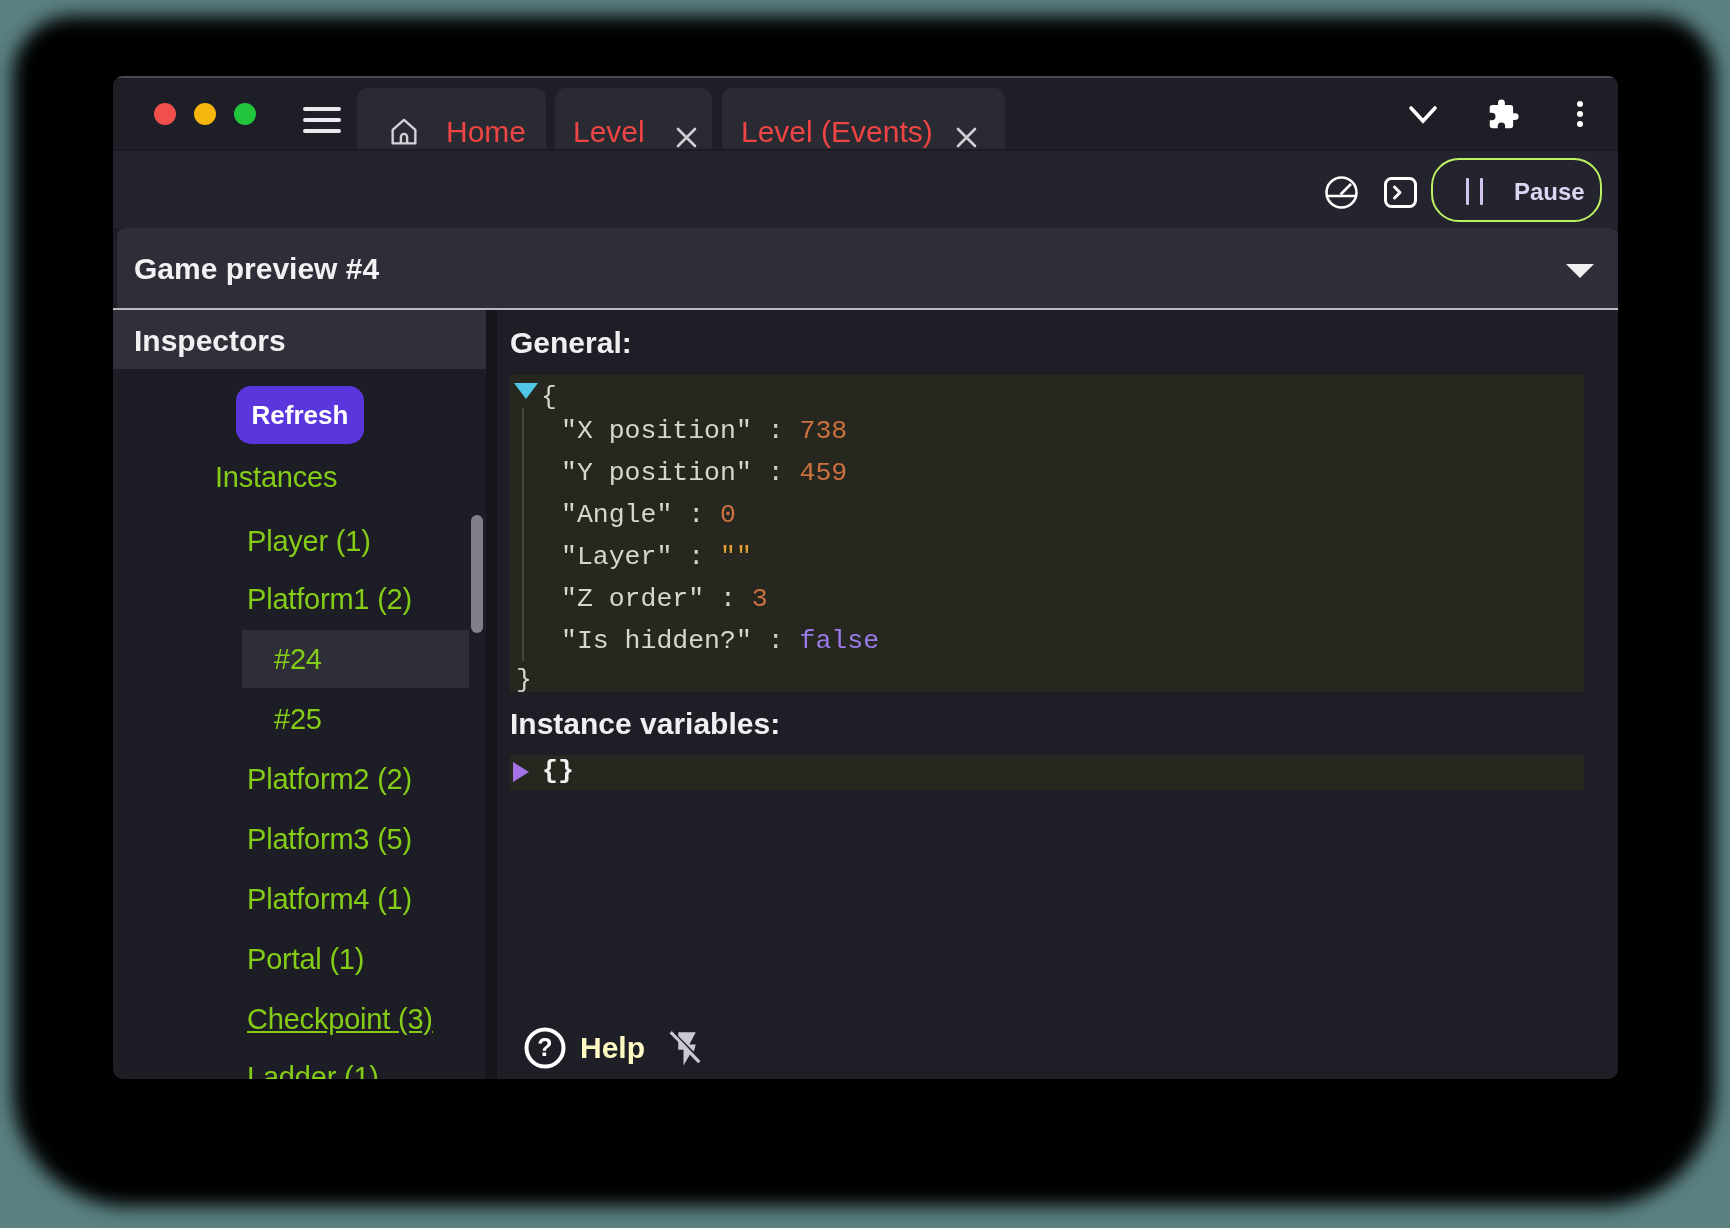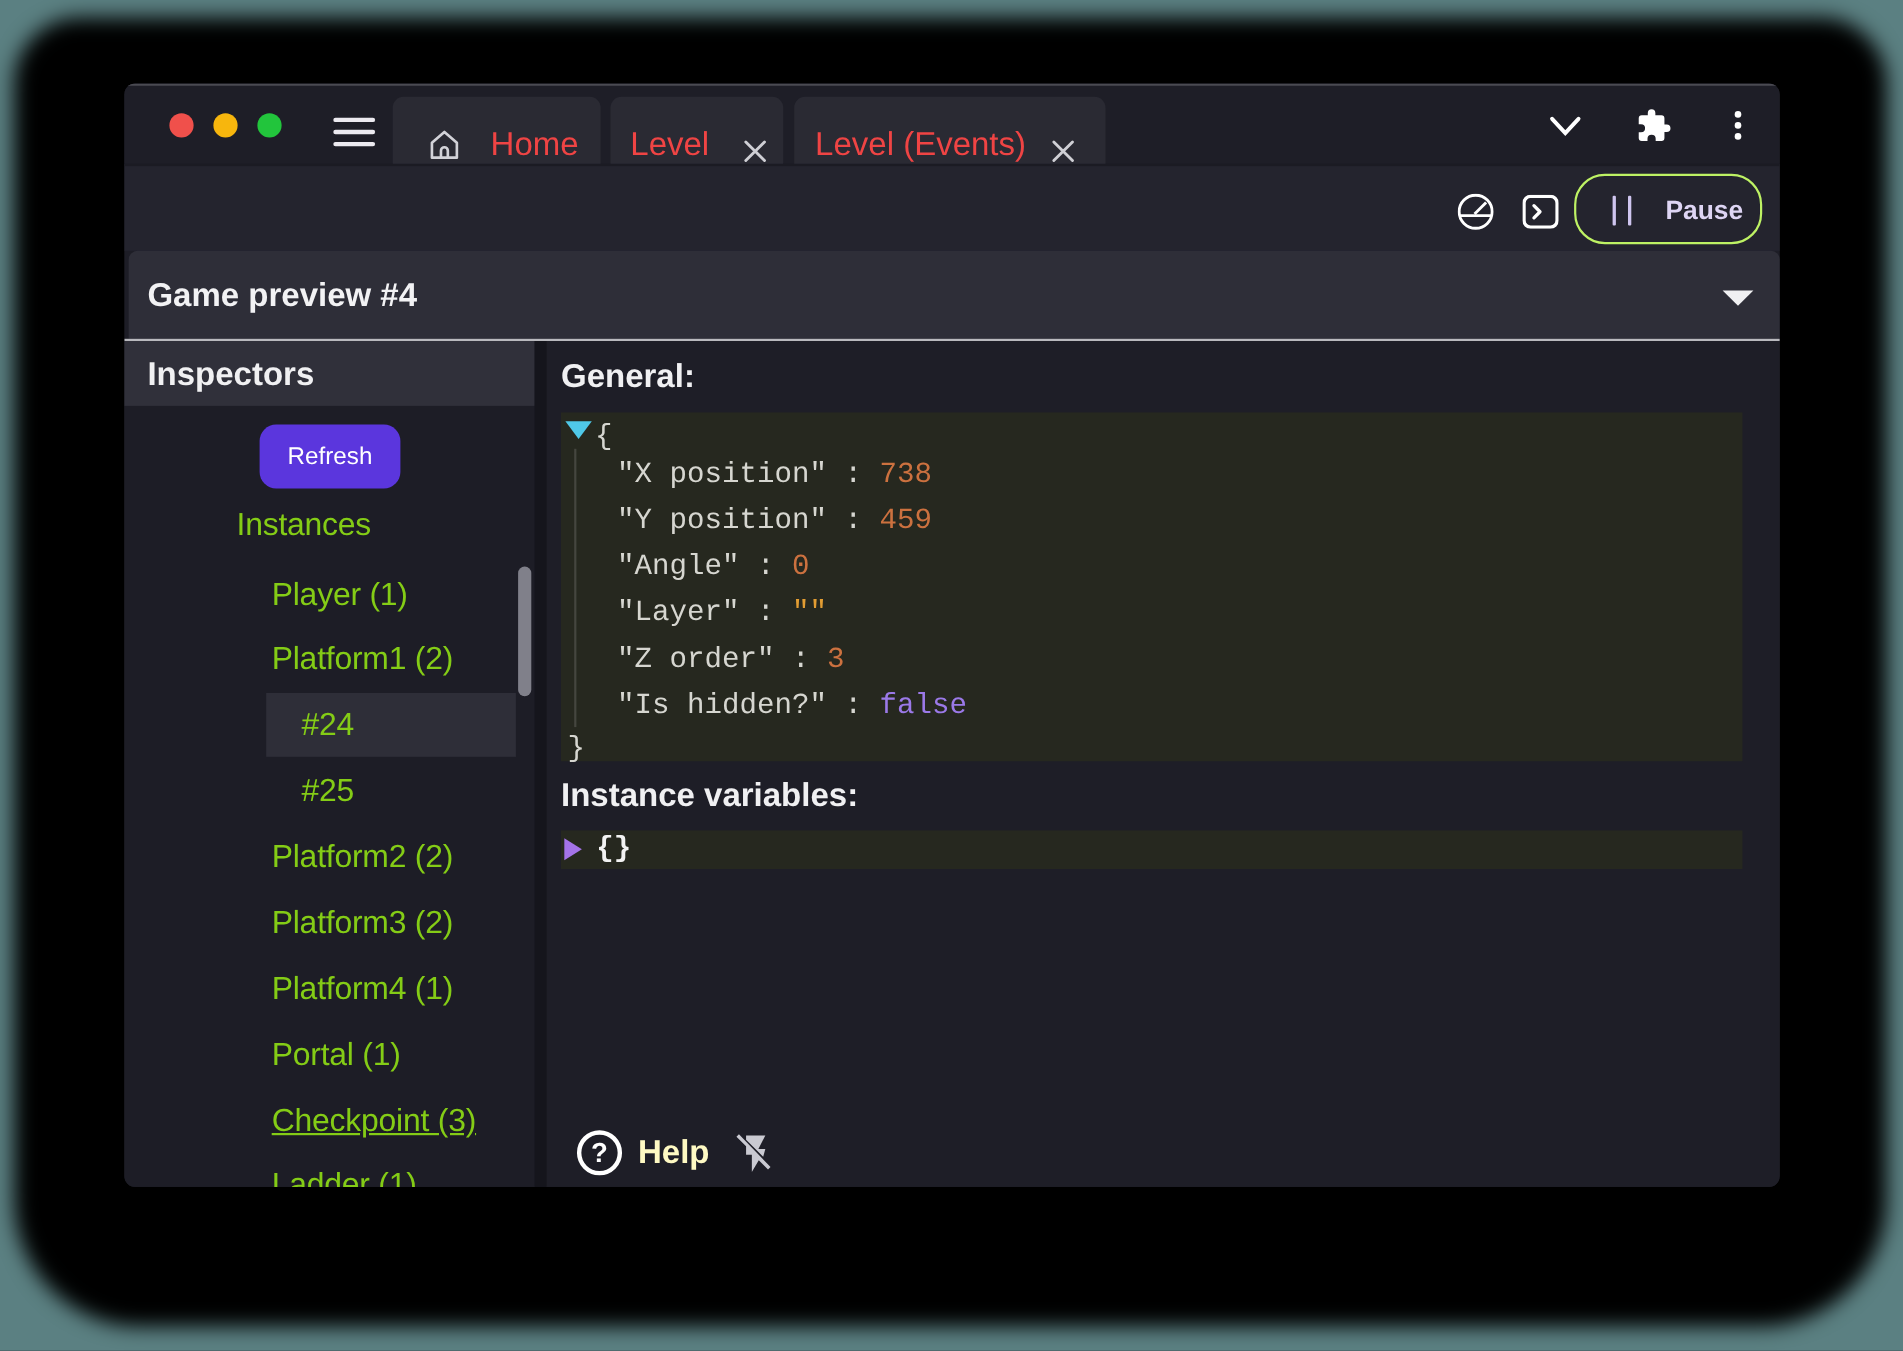--- a/index.html
+++ b/index.html
@@ -28,21 +28,21 @@
 
 #preview { position:absolute; left:4px; top:152px; width:1501px; height:80px; background:#2e2e38; border-radius:8px 8px 0 0; }
 #preview .lbl { position:absolute; left:17px; top:24px; color:#f2f2f4; font-size:30px; font-weight:600; }
 #ddtri { position:absolute; left:1453px; top:188px; width:0; height:0; border-left:14px solid transparent; border-right:14px solid transparent; border-top:14px solid #f0f0f2; }
 #whiteline { position:absolute; left:0; top:232px; width:1505px; height:2px; background:#b9b9be; }
 
 
 #sidebar { position:absolute; left:0; top:234px; width:373px; height:769px; background:#1d1d26; }
 #sb-head { position:absolute; left:0; top:0; width:373px; height:59px; background:#30303a; }
 #sb-head span { position:absolute; left:21px; top:14px; color:#f0f0f2; font-size:30px; font-weight:600; }
-#refresh { position:absolute; left:123px; top:76px; width:128px; height:58px; background:#5b36dd; border-radius:15px; color:#fff; font-size:22px; font-weight:normal; display:flex; align-items:center; justify-content:center; }
+#refresh { position:absolute; left:123px; top:76px; width:128px; height:58px; background:#5b36dd; border-radius:15px; color:#fff; font-size:26px; font-weight:bold; display:flex; align-items:center; justify-content:center; }
 .li { position:absolute; color:#84cc16; font-size:29px; height:36px; line-height:36px; letter-spacing:-0.2px; }
 #hl24 { position:absolute; left:129px; top:320px; width:227px; height:58px; background:#2e2e38; }
 #sbthumb { position:absolute; left:358px; top:205px; width:12px; height:118px; background:#80808a; border-radius:6px; }
 #vdivider { position:absolute; left:373px; top:234px; width:11px; height:769px; background:#15151c; }
 #main { position:absolute; left:384px; top:234px; width:1121px; height:769px; background:#1e1e27; }
 
 
 .plabel { position:absolute; color:#f0f0f2; font-size:30px; font-weight:600; }
 #codeblock { position:absolute; left:13px; top:65px; width:1074px; height:317px; background:#26281f; }
 .cl { position:absolute; left:0; font-family:"Liberation Mono", monospace; font-size:26.5px; color:#d6d6d0; white-space:pre; }
@@ -124,21 +124,21 @@
         <span>Inspectors</span>
       </div>
     <div id="refresh">Refresh</div>
     <div class="li" style="left:102px; top:149px;">Instances</div>
     <div class="li" style="left:134px; top:213px;">Player (1)</div>
     <div class="li" style="left:134px; top:271px;">Platform1 (2)</div>
     <div id="hl24"></div>
     <div class="li" style="left:161px; top:331px;">#24</div>
     <div class="li" style="left:161px; top:391px;">#25</div>
     <div class="li" style="left:134px; top:451px;">Platform2 (2)</div>
-    <div class="li" style="left:134px; top:511px;">Platform3 (2)</div>
+    <div class="li" style="left:134px; top:511px;">Platform3 (5)</div>
     <div class="li" style="left:134px; top:571px;">Platform4 (1)</div>
     <div class="li" style="left:134px; top:631px;">Portal (1)</div>
     <div class="li" style="left:134px; top:691px;text-decoration:underline;">Checkpoint (3)</div>
     <div class="li" style="left:134px; top:749px;">Ladder (1)</div>
     <div id="sbthumb"></div>
   </div>
   <div id="vdivider"></div>
   <div id="main">
     <div class="plabel" style="left:13px; top:16px;">General:</div>
     <div id="codeblock">

